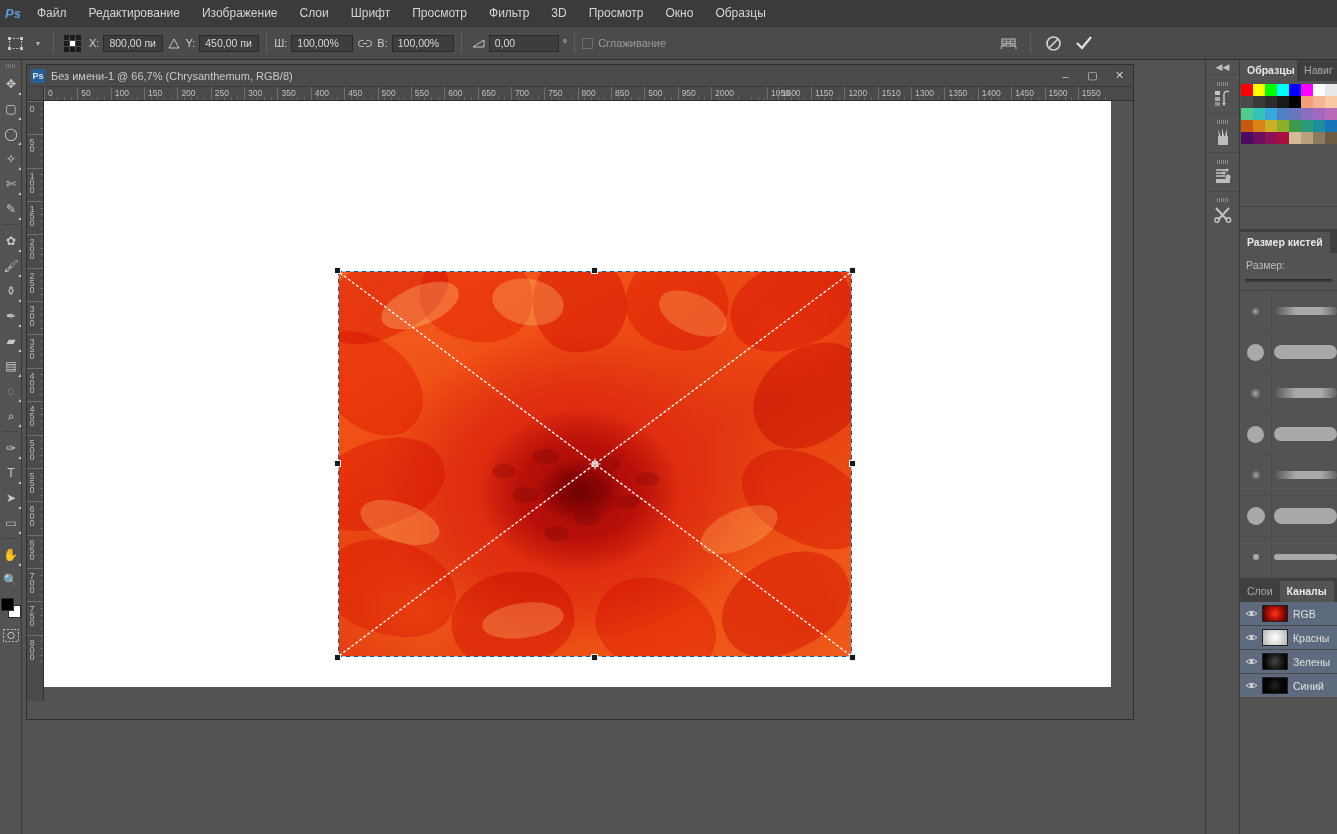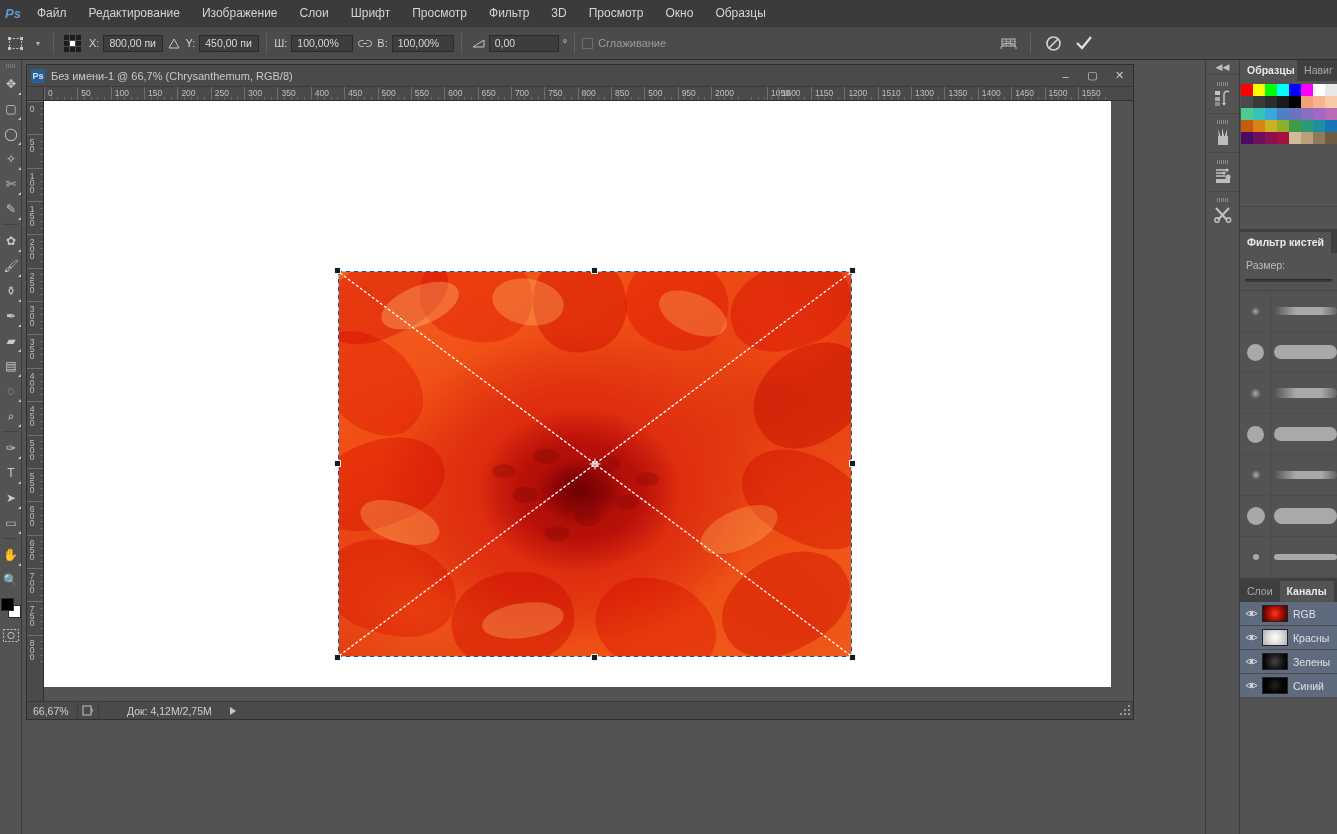--- a/index.html
+++ b/index.html
@@ -902,32 +902,20 @@
 
         <div id="refpt">
           <div class="c1"></div>
             <div class="c2"></div>
             <div class="c3"></div>
         </div>
       </div>
     </div>
   </div>
 
-  <div id="statusbar">
-    <div id="zoomval">66,67%</div>
-    <div id="st-icon">
-      <svg width="12" height="11" viewBox="0 0 12 11">
-        <rect x="1" y="1" width="8" height="9" fill="none" stroke="#c0c0c0" stroke-width="1"></rect>
-        <path d="M9 3 a3 3 0 0 1 0 5" fill="none" stroke="#c0c0c0" stroke-width="1"></path>
-      </svg>
-    </div>
-    <div id="docsize">Док: 4,12M/2,75M</div>
-    <div id="st-arrow"></div>
-    <div id="resize-grip"></div>
-  </div>
 </div>
 
 <div id="icon-dock">
   <div id="dock-collapse">◀◀</div>
 
   <div class="dock-icon">
     <div class="dock-grip"></div>
     <svg width="20" height="18" viewBox="0 0 20 18">
       <rect x="2" y="2" width="5" height="4" fill="#c3c3c3"></rect>
       <rect x="2" y="8" width="5" height="4" fill="#a8a8a8"></rect>
@@ -1019,21 +1007,21 @@
         <div class="swatch" style="background: rgb(110, 91, 68);"></div>
       </div>
     <div style="height:62px;"></div>
     <div style="height:1px;background:#454545;"></div>
     <div style="height:22px;"></div>
   </div>
 
   <div class="panel-sep"></div>
 
   <div class="panel-tabs" id="brush-tabs">
-      <div class="ptab active">Фильтр кистей</div>
+      <div class="ptab active">Размер кистей</div>
     </div>
   <div id="brush-body">
     <div id="brush-size-row">Размер:</div>
     <div id="brush-slider">
         <div class="track"></div>
       </div>
     <div id="brush-list">
         <div class="brush-row">
           <div class="brush-thumb">
             <div style="width: 9px; height: 9px; border-radius: 50%; background: radial-gradient(circle, rgb(169, 169, 169) 0%, rgba(169, 169, 169, 0) 70%);"></div>

